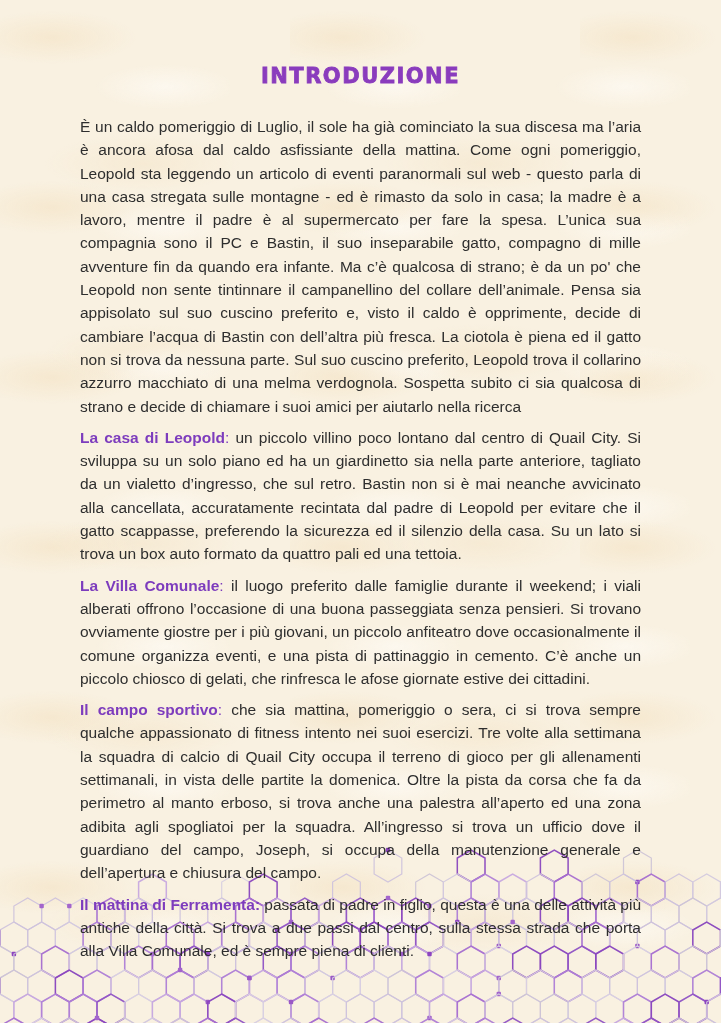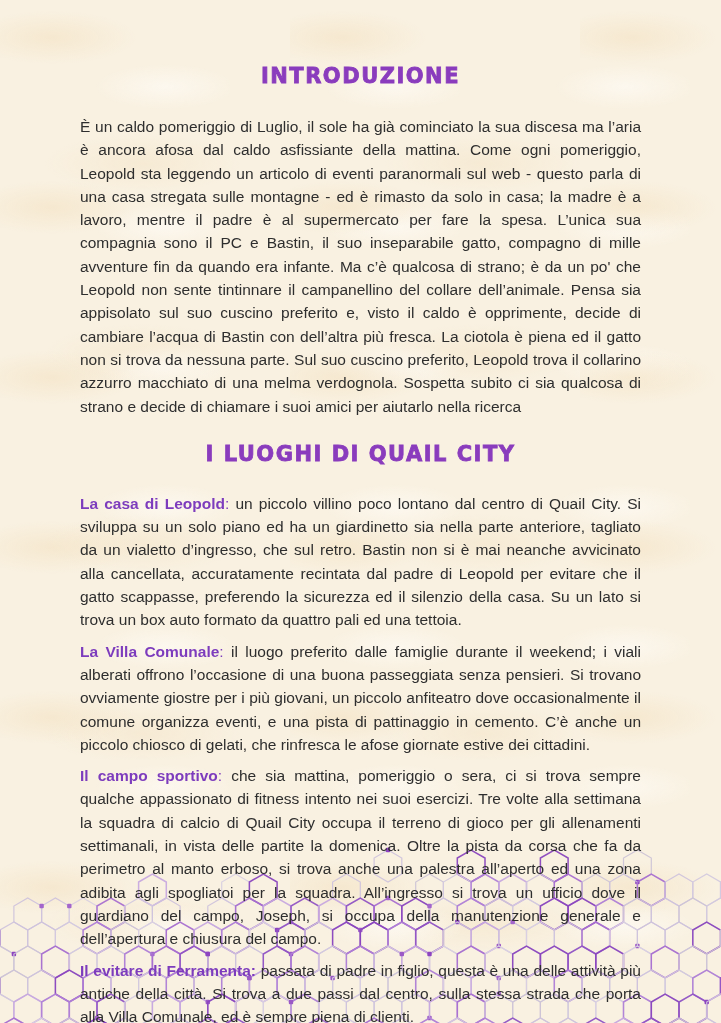--- a/index.html
+++ b/index.html
@@ -68,29 +68,28 @@
 </head>
 <body>
 
 <div class="page">
   <div class="content">
 
     <h1 class="display-heading">INTRODUZIONE</h1>
 
     <p class="body-text">È un caldo pomeriggio di Luglio, il sole ha già cominciato la sua discesa ma l’aria è ancora afosa dal caldo asfissiante della mattina. Come ogni pomeriggio, Leopold sta leggendo un articolo di eventi paranormali sul web - questo parla di una casa stregata sulle montagne - ed è rimasto da solo in casa; la madre è a lavoro, mentre il padre è al supermercato per fare la spesa. L’unica sua compagnia sono il PC e Bastin, il suo inseparabile gatto, compagno di mille avventure fin da quando era infante. Ma c’è qualcosa di strano; è da un po' che Leopold non sente tintinnare il campanellino del collare dell’animale. Pensa sia appisolato sul suo cuscino preferito e, visto il caldo è opprimente, decide di cambiare l’acqua di Bastin con dell’altra più fresca. La ciotola è piena ed il gatto non si trova da nessuna parte. Sul suo cuscino preferito, Leopold trova il collarino azzurro macchiato di una melma verdognola. Sospetta subito ci sia qualcosa di strano e decide di chiamare i suoi amici per aiutarlo nella ricerca</p>
 
-    <h1 class="display-heading second">I LUOGHI DI QUAIL CITY</h1>
 
     <p class="body-text"><span class="entry-label">La casa di Leopold</span><span class="entry-sep">:</span><span> un piccolo villino poco lontano dal centro di Quail City. Si sviluppa su un solo piano ed ha un giardinetto sia nella parte anteriore, tagliato da un vialetto d’ingresso, che sul retro. Bastin non si è mai neanche avvicinato alla cancellata, accuratamente recintata dal padre di Leopold per evitare che il gatto scappasse, preferendo la sicurezza ed il silenzio della casa. Su un lato si trova un box auto formato da quattro pali ed una tettoia.</span></p>
 
     <p class="body-text"><span class="entry-label">La Villa Comunale</span><span class="entry-sep">:</span><span> il luogo preferito dalle famiglie durante il weekend; i viali alberati offrono l’occasione di una buona passeggiata senza pensieri. Si trovano ovviamente giostre per i più giovani, un piccolo anfiteatro dove occasionalmente il comune organizza eventi, e una pista di pattinaggio in cemento. C’è anche un piccolo chiosco di gelati, che rinfresca le afose giornate estive dei cittadini.</span></p>
 
     <p class="body-text"><span class="entry-label">Il campo sportivo</span><span class="entry-sep">:</span><span> che sia mattina, pomeriggio o sera, ci si trova sempre qualche appassionato di fitness intento nei suoi esercizi. Tre volte alla settimana la squadra di calcio di Quail City occupa il terreno di gioco per gli allenamenti settimanali, in vista delle partite la domenica. Oltre la pista da corsa che fa da perimetro al manto erboso, si trova anche una palestra all’aperto ed una zona adibita agli spogliatoi per la squadra. All’ingresso si trova un ufficio dove il guardiano del campo, Joseph, si occupa della manutenzione generale e dell’apertura e chiusura del campo.</span></p>
 
-    <p class="body-text"><span class="entry-label">Il evitare di Ferramenta:</span><span class="entry-sep"></span><span> passata di padre in figlio, questa è una delle attività più antiche della città. Si trova a due passi dal centro, sulla stessa strada che porta alla Villa Comunale, ed è sempre piena di clienti.</span></p>
+    <p class="body-text"><span class="entry-label">Il mattina di Ferramenta:</span><span class="entry-sep"></span><span> passata di padre in figlio, questa è una delle attività più antiche della città. Si trova a due passi dal centro, sulla stessa strada che porta alla Villa Comunale, ed è sempre piena di clienti.</span></p>
 
   </div>
 
   <svg id="hexdec" width="721" height="205" viewBox="0 0 721 205">
       <polygon points="401.8,56.0 388.0,64.0 374.1,56.0 374.1,40.0 388.0,32.0 401.8,40.0" fill="none" stroke="#cfc3dc" stroke-width="1.2" stroke-opacity="0.95"></polygon>
       <rect x="385.8" y="29.8" width="4.4" height="4.4" rx="1" fill="#8d44c0"></rect>
       <polygon points="485.0,56.0 471.1,64.0 457.3,56.0 457.3,40.0 471.1,32.0 485.0,40.0" fill="none" stroke="#8a46be" stroke-width="1.5" stroke-opacity="0.95"></polygon>
       <polygon points="568.1,56.0 554.3,64.0 540.4,56.0 540.4,40.0 554.3,32.0 568.1,40.0" fill="none" stroke="#8a46be" stroke-width="1.5" stroke-opacity="0.95"></polygon>
       <polygon points="651.3,56.0 637.4,64.0 623.5,56.0 623.5,40.0 637.4,32.0 651.3,40.0" fill="none" stroke="#cdc4d6" stroke-width="1.2" stroke-opacity="0.95"></polygon>
       <rect x="635.2" y="61.8" width="4.4" height="4.4" rx="1" fill="#8d44c0"></rect>

